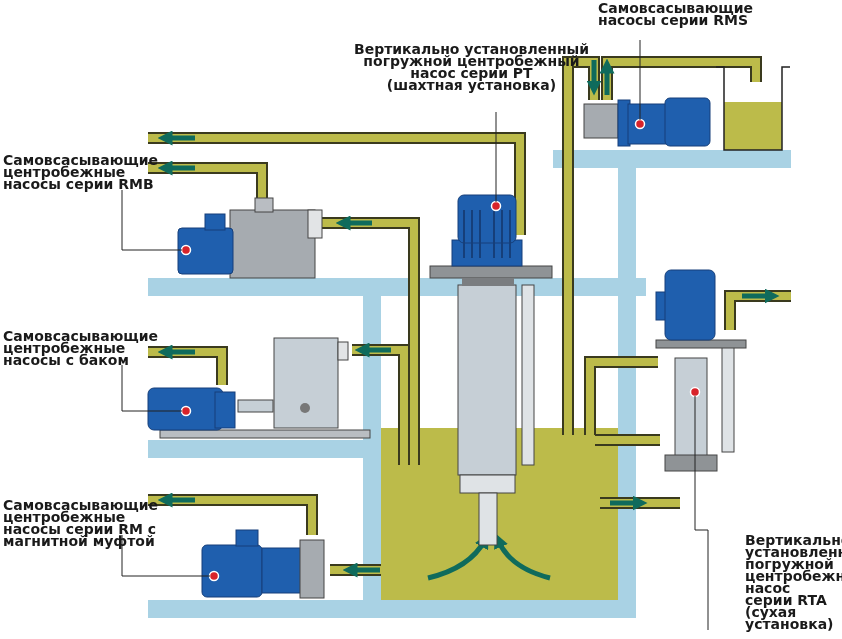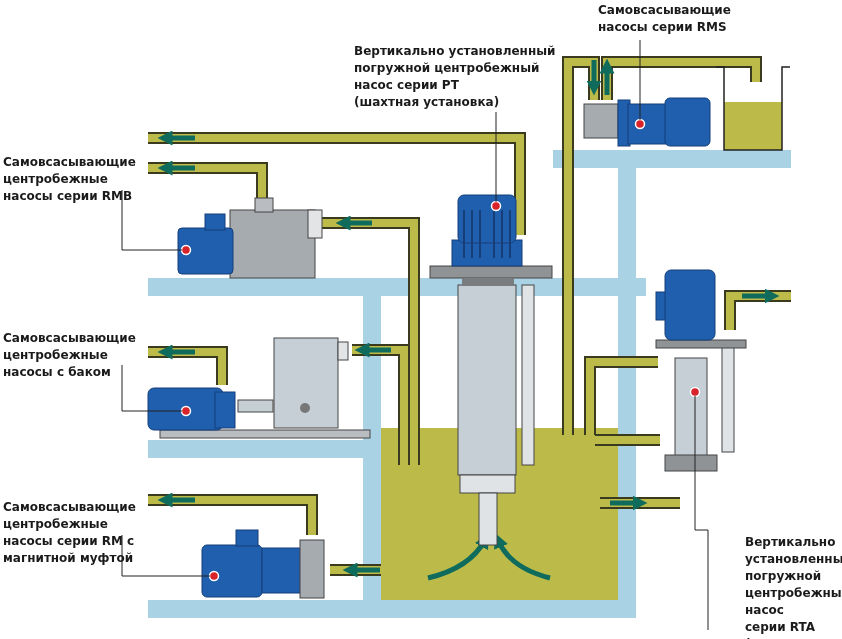--- a/index.html
+++ b/index.html
@@ -1,22 +1,22 @@
 <!DOCTYPE html>
 <html><head>
 <meta charset="utf-8">
 <style>
   html, body { margin: 0; padding: 0; background: #ffffff; }
   body { width: 842px; height: 639px; position: relative; overflow: hidden;
          font-family: "DejaVu Sans", sans-serif; }
   #diagram { position: absolute; left: 0; top: 0; width: 842px; height: 639px; }
   .lbl { position: absolute; font-family: "DejaVu Sans", sans-serif; font-weight: bold;
-         font-size: 12px; line-height: 17px; color: #1a1a1a; white-space: pre-line; }
+         font-size: 14px; line-height: 12px; color: #1a1a1a; white-space: pre-line; }
   #lbl-rmb { left: 3px; top: 154px; }
-  #lbl-pt { left: 354px; top: 43px; }
+  #lbl-pt { left: 354px; top: 43px; text-align: center; }
   #lbl-rms { left: 598px; top: 2px; }
   #lbl-tank { left: 3px; top: 330px; }
   #lbl-rm { left: 3px; top: 499px; }
   #lbl-rta { left: 713px; top: 534px; margin-left: 32px; }
 </style>
 </head>
 <body>
 
 <svg id="diagram" viewBox="0 0 842 639" xmlns="http://www.w3.org/2000/svg">
   <defs>

